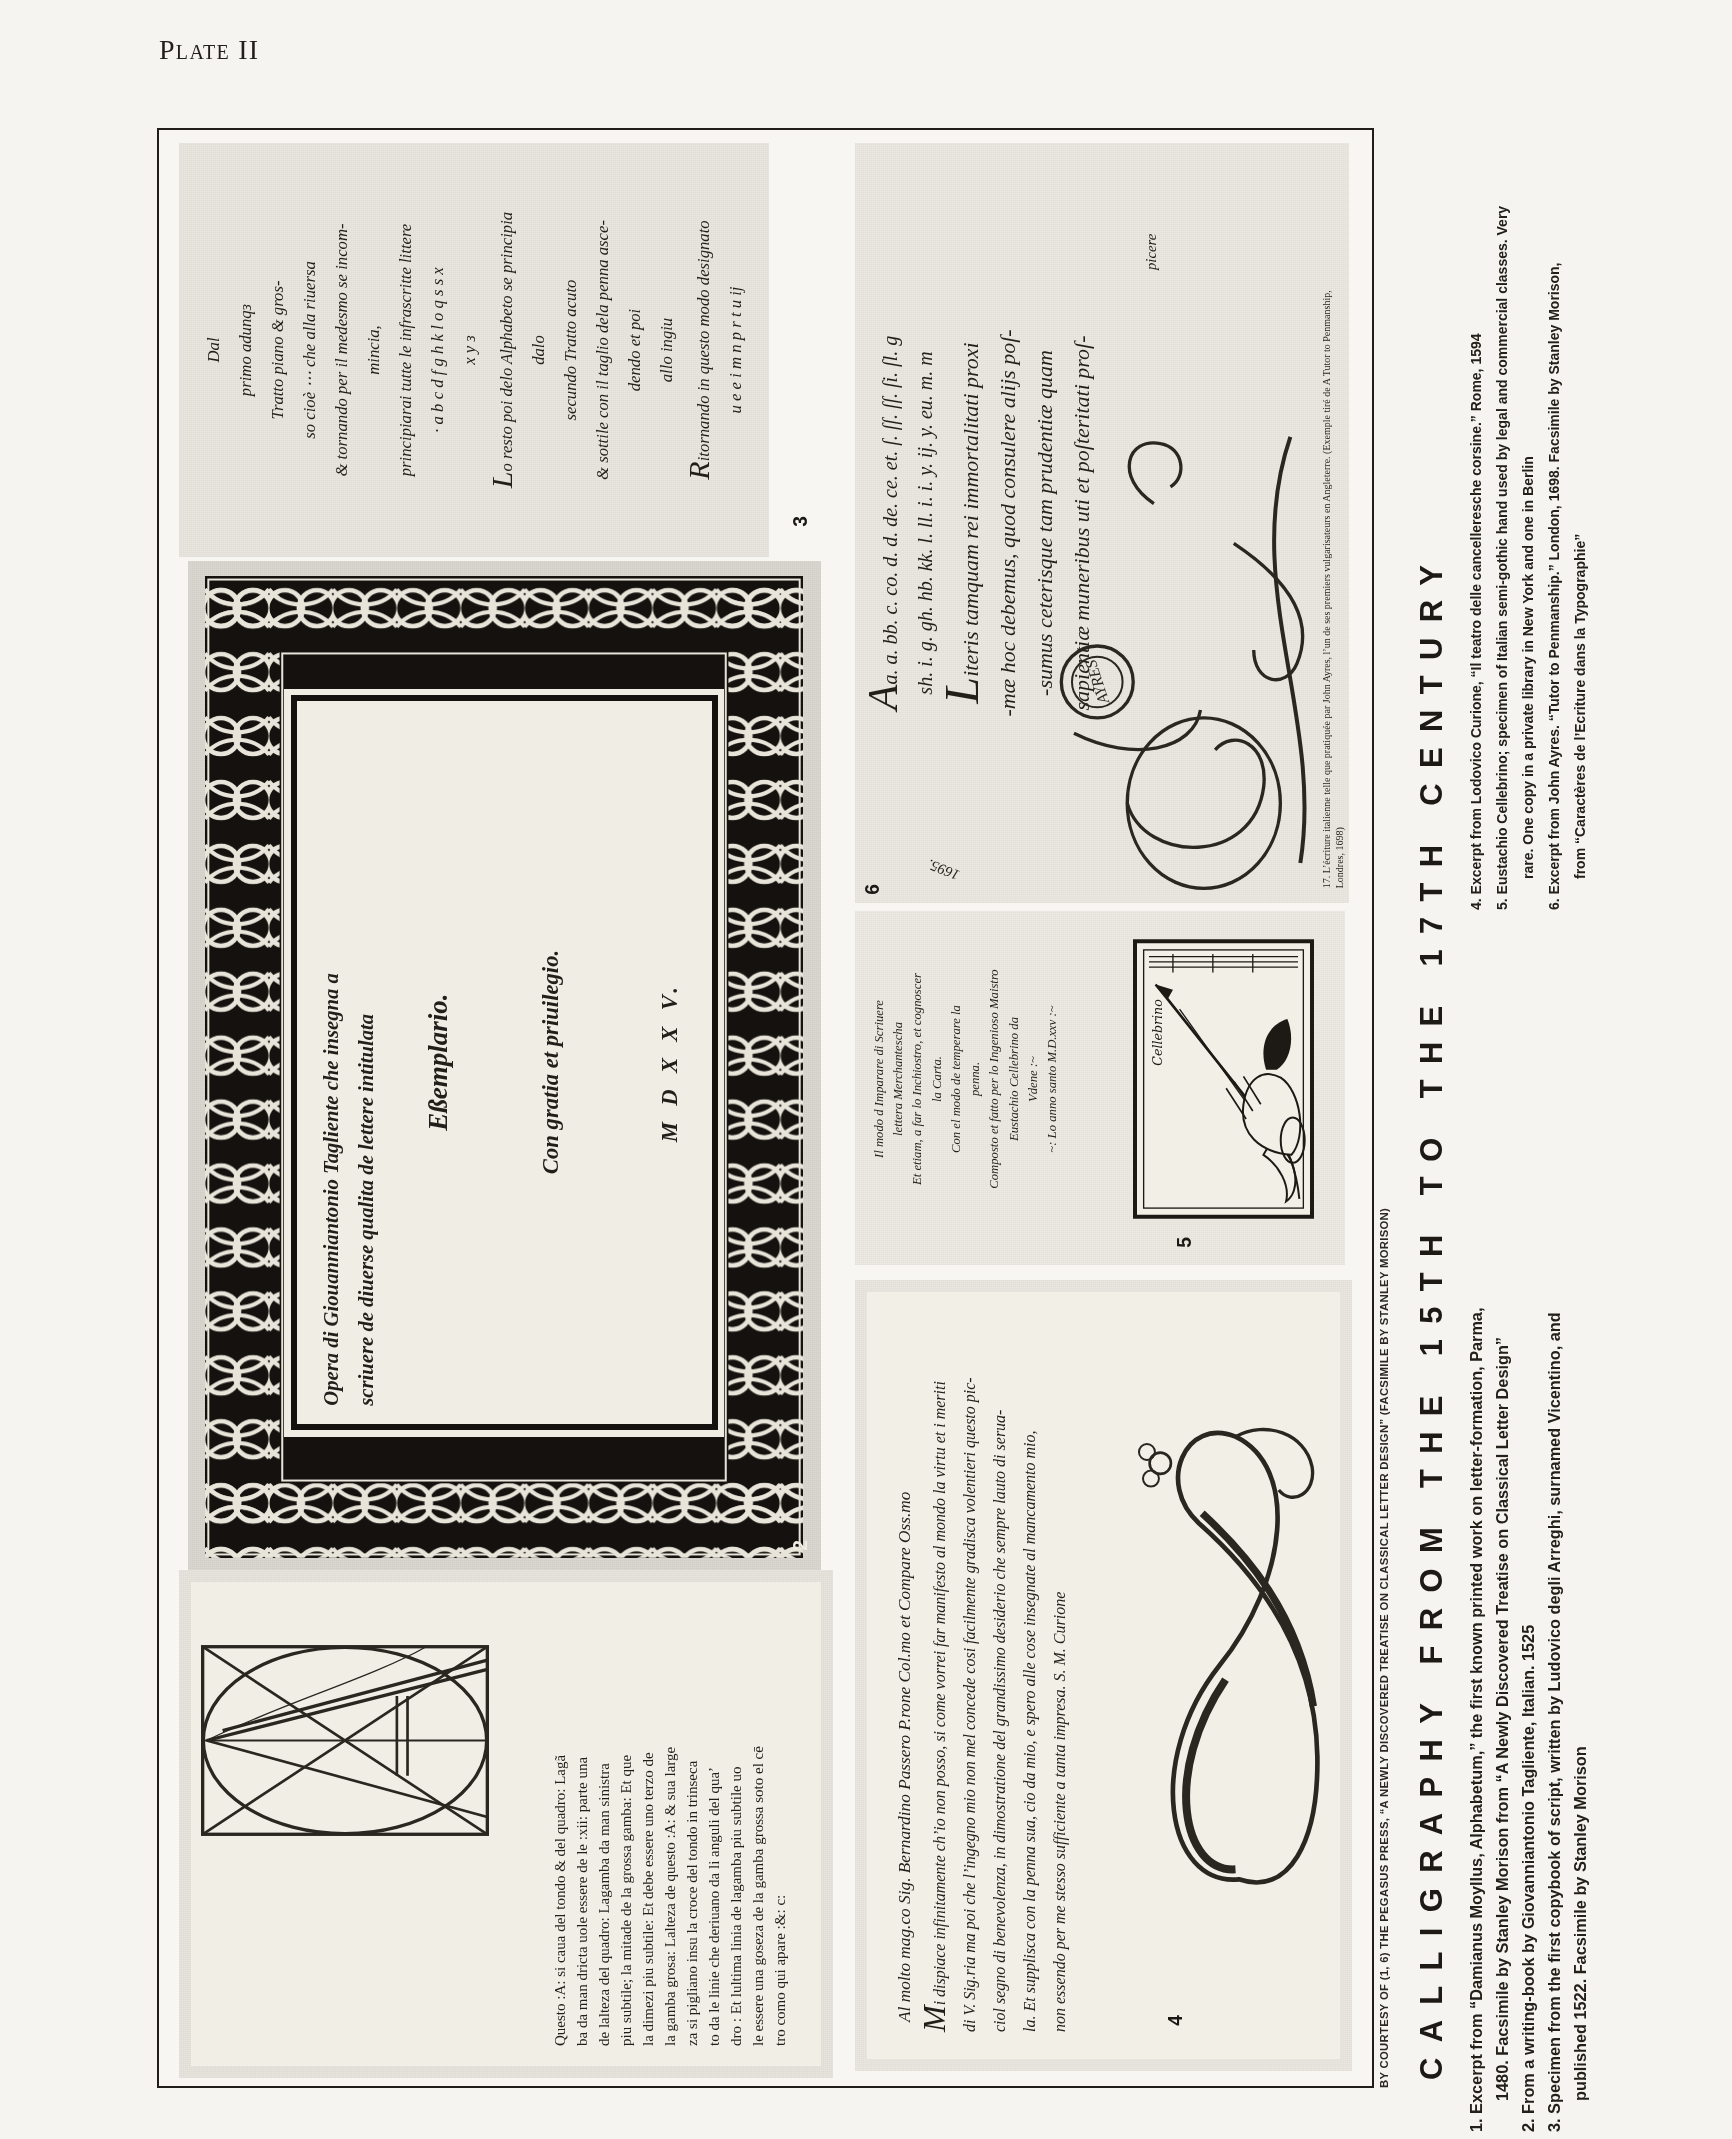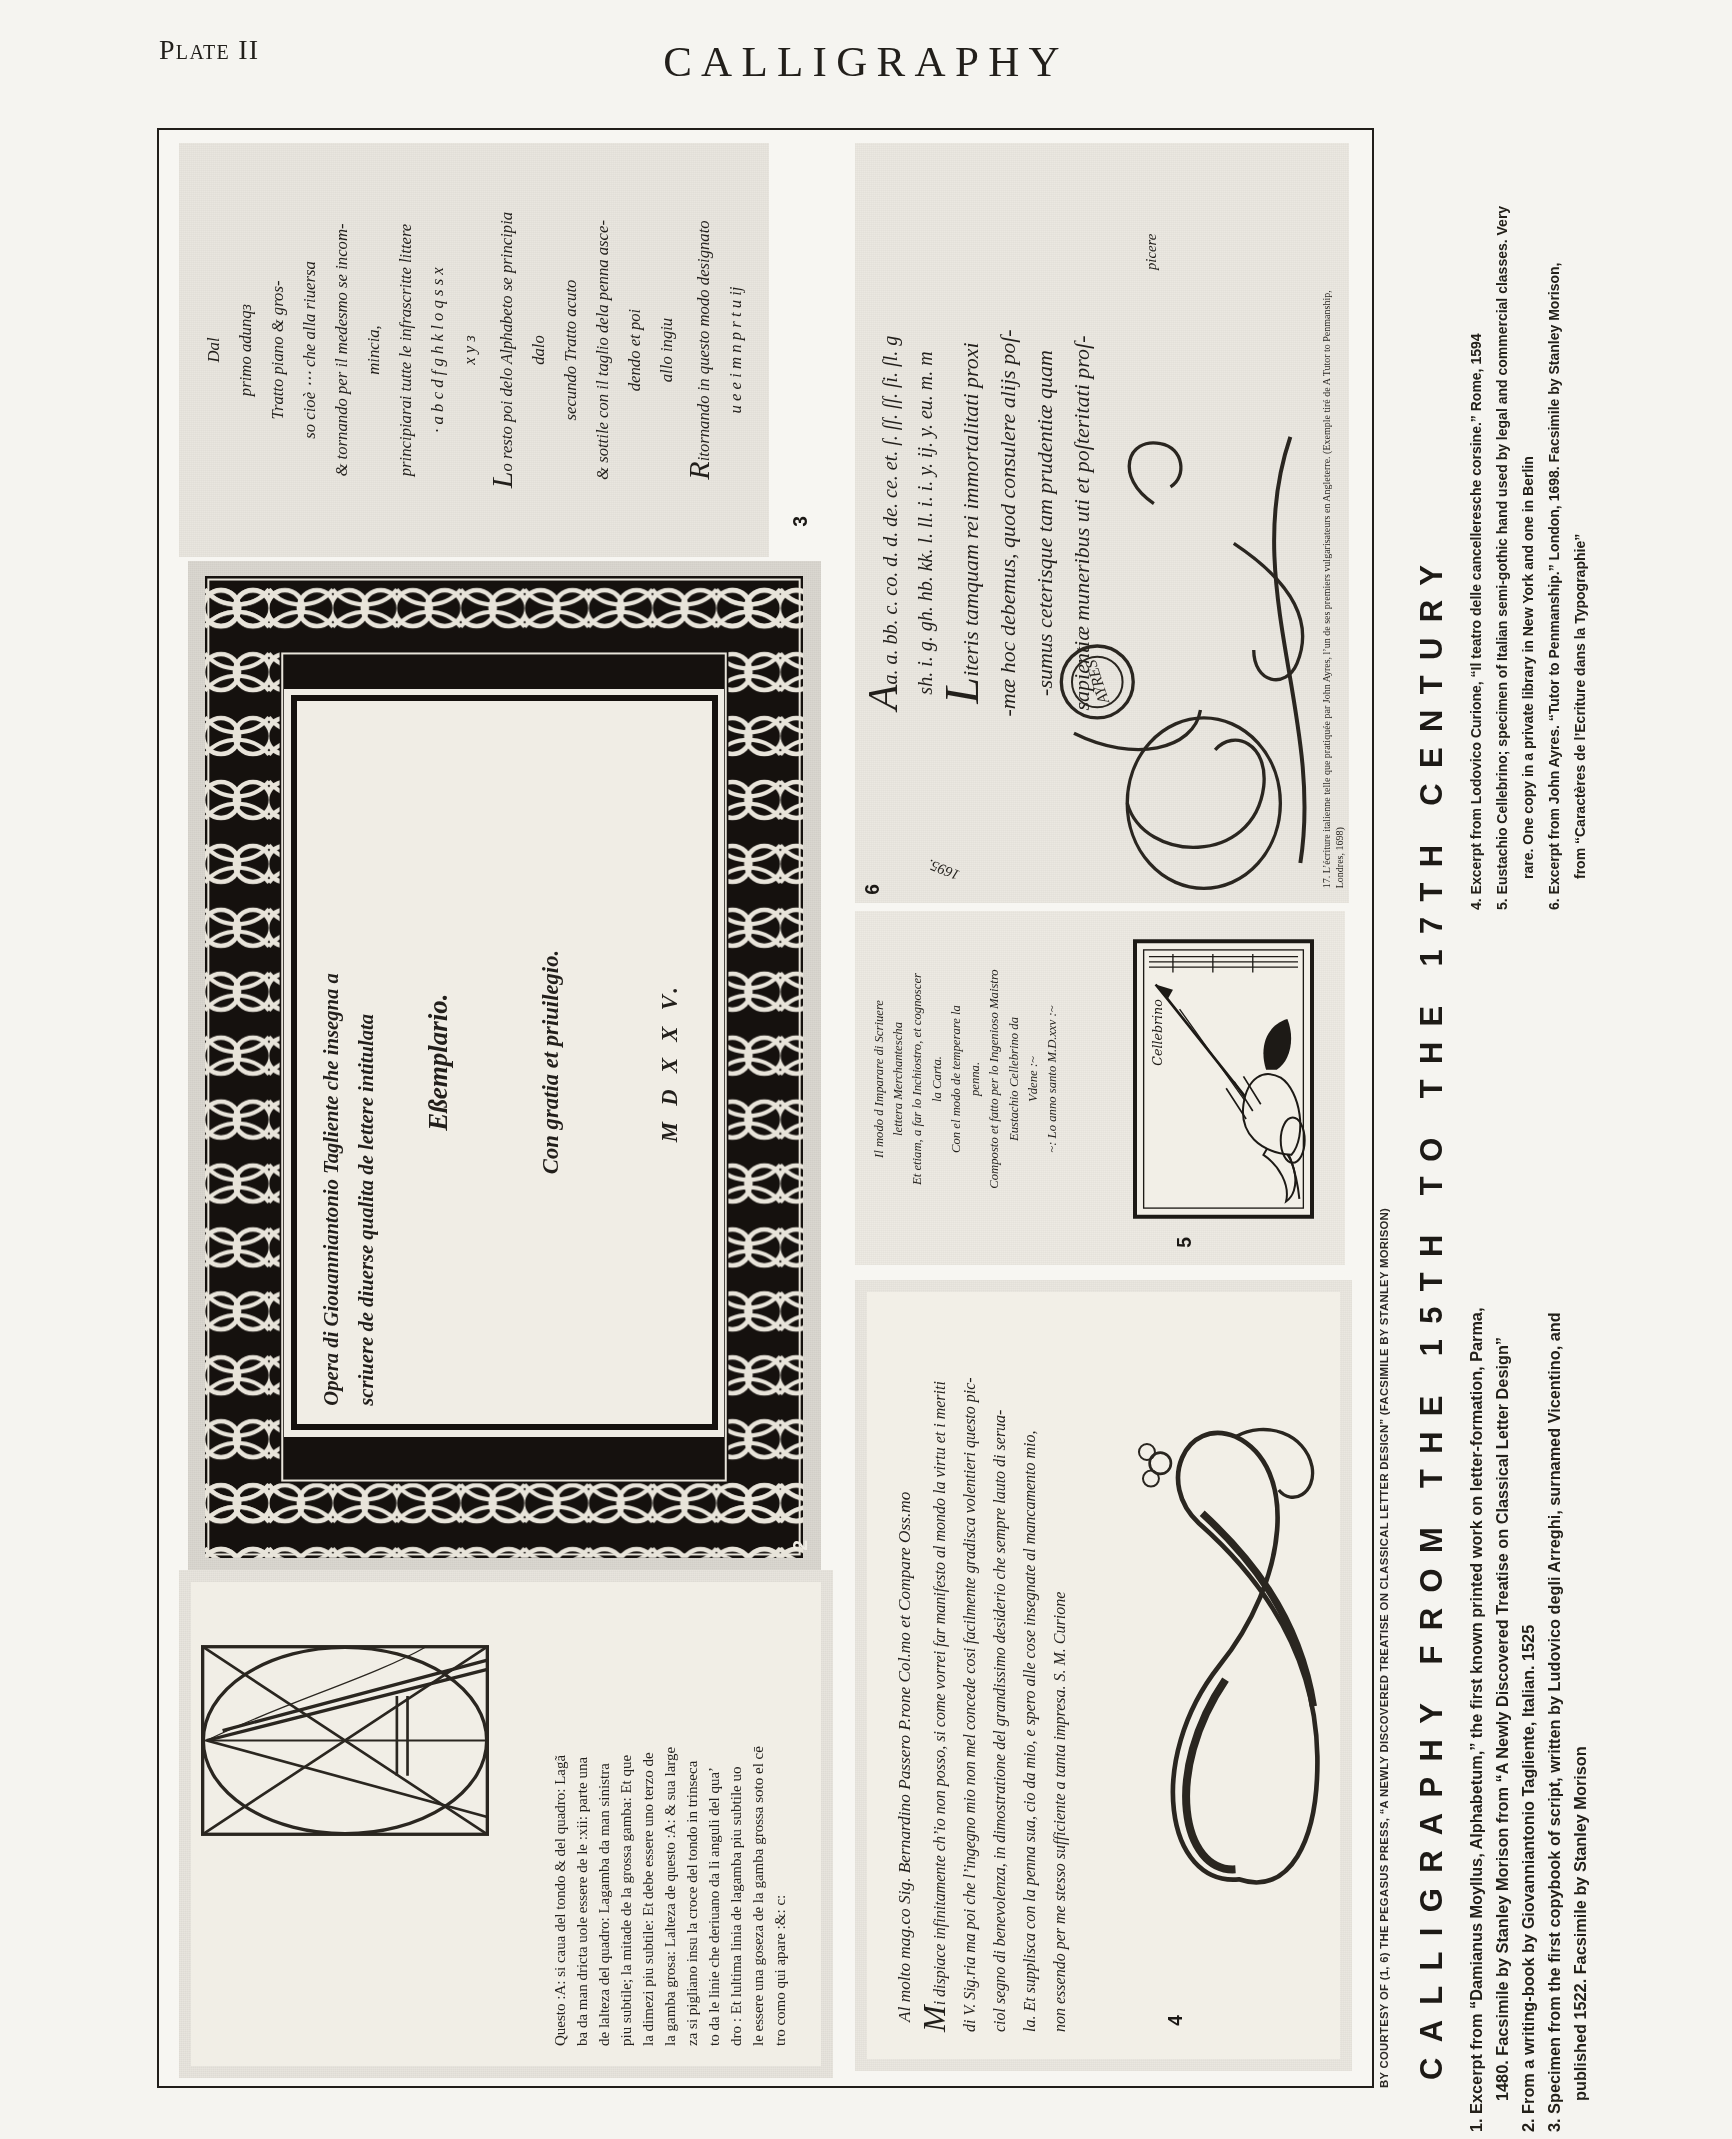--- a/index.html
+++ b/index.html
@@ -65,21 +65,20 @@
           font-family:"Liberation Sans",sans-serif;font-weight:bold;font-size:19.3px;
           transform:rotate(-90deg);color:#1b1815;}
   svg{display:block;}
 </style>
 </head>
 <body>
 
 <div class="page">
 
   <div class="hdr-plate">Plate II</div>
-  <div class="hdr-title">CALLIGRAPHY</div>
 
   <div class="frame"></div>
 
   <div class="photo" style="left:179px;top:143px;width:590px;height:414px;background-color:#e9e6df;">
     <div class="rot" style="width:414px;height:590px;padding-top:18.7px;box-sizing:border-box;">
         <div class="p3-line">Dal</div>
         <div class="p3-line">primo adunqз</div>
         <div class="p3-line">Tratto piano &amp; gros-</div>
         <div class="p3-line">so cioè ⋯ che alla riuersa</div>
         <div class="p3-line">&amp; tornando per il medesmo se incom-</div>

